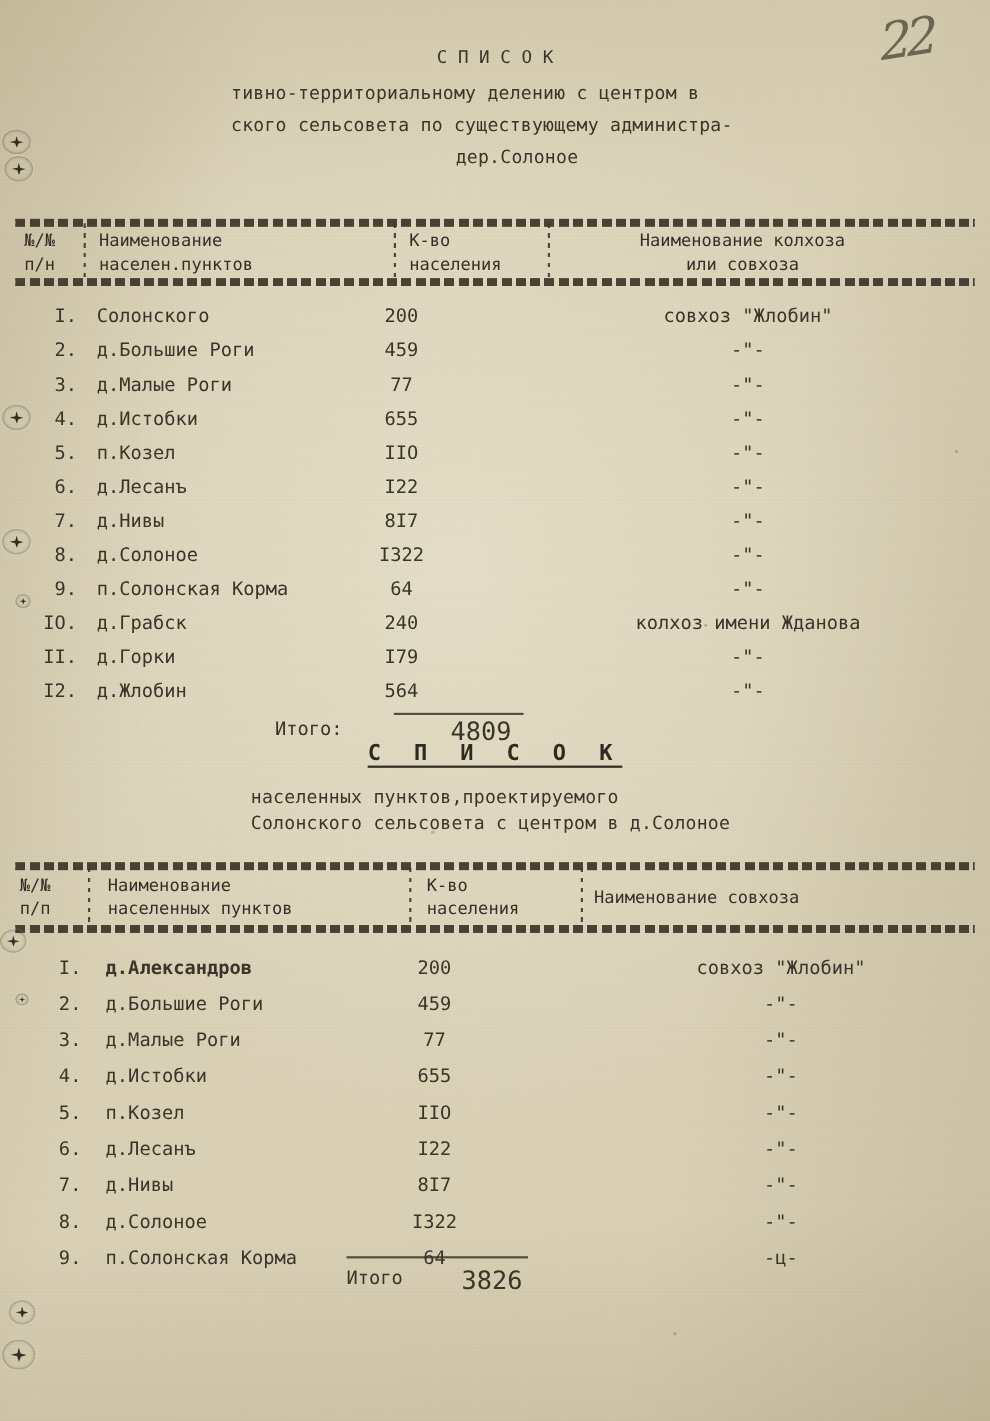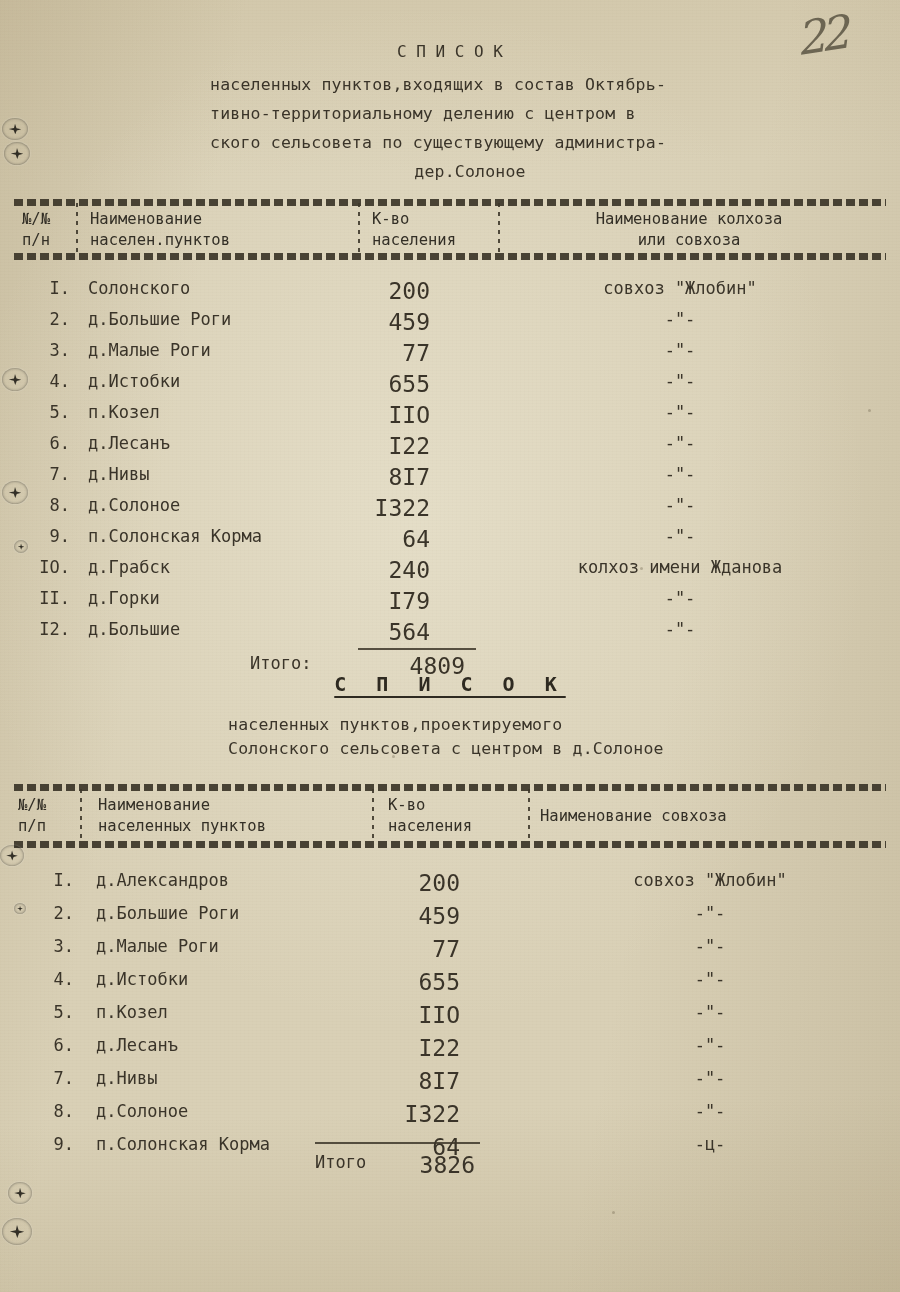--- a/index.html
+++ b/index.html
@@ -141,22 +141,22 @@
   .c-name {
     position: absolute;
     left: 88px;
     font-size: 17px;
     white-space: nowrap;
   }
   .c-pop {
     position: absolute;
     left: 300px;
     width: 130px;
-    text-align: right;
-    font-size: 23px;
+    text-align: center;
+    font-size: 17px;
   }
   .c-farm {
     position: absolute;
     left: 470px;
     width: 420px;
     text-align: center;
     font-size: 17px;
     white-space: nowrap;
   }
   .ditto { letter-spacing: 0px; }
@@ -191,21 +191,20 @@
   <div class="paper-tone"></div>
   <div class="grain"></div>
 
   <div class="content">
 
     <div class="folio">22</div>
 
     <div style="position:absolute; left:0; top:42px; width:900px; text-align:center;">С П И С О К</div>
 
     <div class="subtitle-block" style="position:absolute; left:210px; top:70px; width:520px;">
-      <div>населенных пунктов,входящих в состав Октябрь-</div>
       <div>тивно-территориальному делению с центром в</div>
       <div>ского сельсовета по существующему администра-</div>
       <div style="text-align:center;">дер.Солоное</div>
     </div>
 
     <div class="dbl-rule" style="top:199px;">
         <i></i>
       </div>
     <div class="dbl-rule" style="top:253px;">
         <i></i>
@@ -214,21 +213,21 @@
     <div class="vsep" style="left:76px;  top:203px; height:52px;"></div>
     <div class="vsep" style="left:358px; top:203px; height:52px;"></div>
     <div class="vsep" style="left:498px; top:203px; height:52px;"></div>
 
     <div class="thead-cell" style="left:22px;  top:209px;">№/№
 п/н</div>
     <div class="thead-cell" style="left:90px;  top:209px;">Наименование
 населен.пунктов</div>
     <div class="thead-cell" style="left:372px; top:209px;">К-во
 населения</div>
-    <div class="thead-cell" style="left:509px; top:209px; text-align:center; width:360px;">Наименование колхоза
+    <div class="thead-cell" style="left:495px; top:209px; text-align:center; width:360px;">Наименование колхоза
 или совхоза</div>
 
     <div class="row" style="top:278px;">
       <div class="c-num">I.</div>
       <div class="c-name">Солонского</div>
       <div class="c-pop">200</div>
       <div class="c-farm">совхоз "Жлобин"</div>
     </div>
     <div class="row" style="top:309px;">
       <div class="c-num">2.</div>
@@ -285,21 +284,21 @@
       <div class="c-farm">колхоз имени Жданова</div>
     </div>
     <div class="row" style="top:588px;">
       <div class="c-num">II.</div>
       <div class="c-name">д.Горки</div>
       <div class="c-pop">I79</div>
       <div class="c-farm ditto">-"-</div>
     </div>
     <div class="row" style="top:619px;">
       <div class="c-num">I2.</div>
-      <div class="c-name">д.Большие</div>
+      <div class="c-name">д.Жлобин</div>
       <div class="c-pop">564</div>
       <div class="c-farm ditto">-"-</div>
     </div>
 
     <div class="sum-rule" style="left:358px; top:648px; width:118px;"></div>
     <div class="total-label" style="left:250px; top:653px;">Итого:</div>
     <div class="total-value" style="left:345px; top:653px;">4809</div>
 
     <div class="doc-title underlined" style="position:absolute; left:0; top:672px; width:900px;">С П И С О К</div>
 
@@ -322,21 +321,21 @@
     <div class="thead-cell" style="left:18px;  top:795px;">№/№
 п/п</div>
     <div class="thead-cell" style="left:98px;  top:795px;">Наименование
 населенных пунктов</div>
     <div class="thead-cell" style="left:388px; top:795px;">К-во
 населения</div>
     <div class="thead-cell" style="left:540px; top:806px;">Наименование совхоза</div>
 
     <div class="row" style="top:870px;">
       <div class="c-num" style="left:22px;">I.</div>
-      <div class="c-name" style="left:96px;">д.Александров</div>
+      <div class="c-name" style="left:96px;font-weight:bold;">д.Александров</div>
       <div class="c-pop" style="left:330px;">200</div>
       <div class="c-farm" style="left:500px;">совхоз "Жлобин"</div>
     </div>
     <div class="row" style="top:903px;">
       <div class="c-num" style="left:22px;">2.</div>
       <div class="c-name" style="left:96px;">д.Большие Роги</div>
       <div class="c-pop" style="left:330px;">459</div>
       <div class="c-farm ditto" style="left:500px;">-"-</div>
     </div>
     <div class="row" style="top:936px;">

